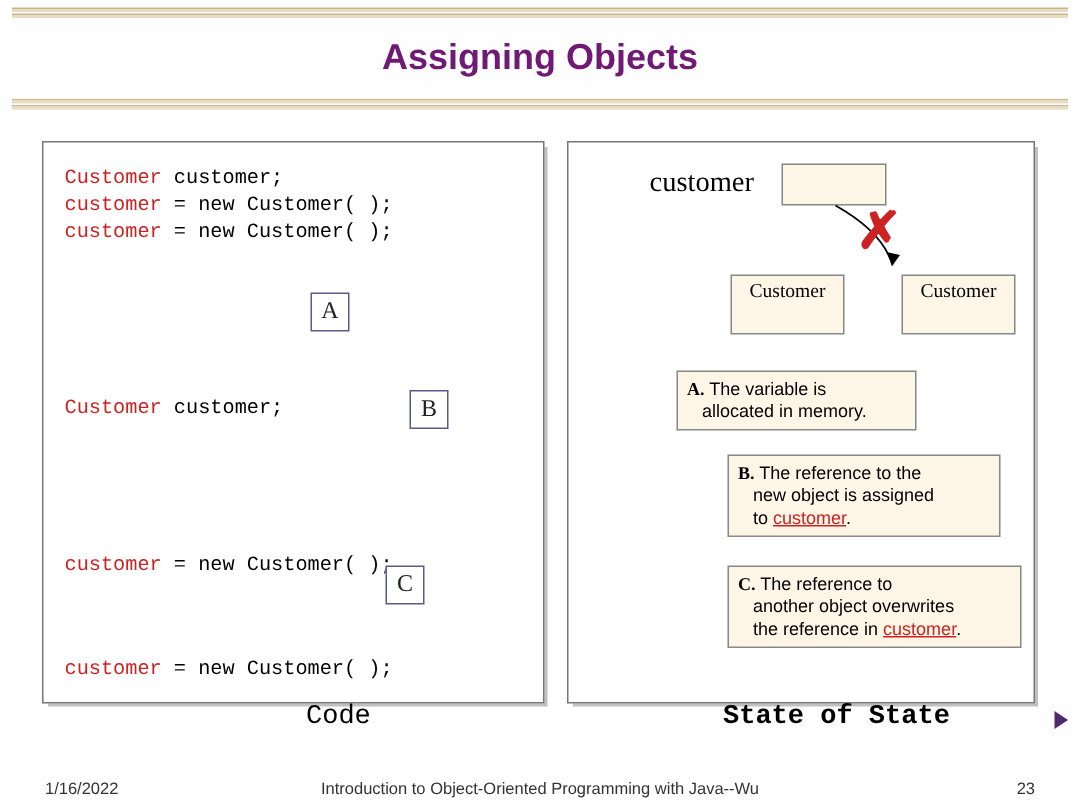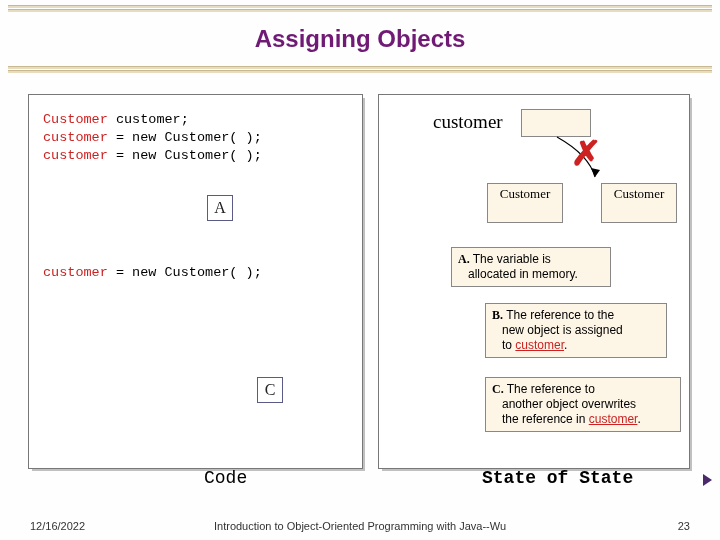--- a/index.html
+++ b/index.html
@@ -185,20 +185,24 @@
 <div class="content">
 
   <div class="panel left-panel shadow">
     <div class="code"><span class="red">Customer</span><span> customer;</span>
 <span class="red">customer</span><span> = new Customer( );</span>
 <span class="red">customer</span><span> = new Customer( );</span></div>
 
     <div class="badge" style="left:178px; top:100px;">A</div>
 
     <div class="code codeblock2">
+      <div class="line"><span class="red">Customer</span><span> customer;</span>
+        <div class="badge" style="left:230px; top:-4px;">B</div>
+      </div>
+      <div class="line"><span class="red">customer</span><span> = new Customer( );</span></div>
       <div class="line"><span class="red">customer</span><span> = new Customer( );</span></div>
     </div>
 
     <div class="badge" style="left:228px; top:282px;">C</div>
   </div>
 
   <div class="panel right-panel shadow">
     <span class="varlabel" style="left:54px; top:16px;">customer</span>
     <div class="varbox" style="left:142px; top:14px;"></div>
 
@@ -230,16 +234,16 @@
   </div>
 
 </div>
 
 <div class="footer-label" style="left:160px; top:468px;">Code</div>
 <div class="footer-label" style="left:438px; top:468px; font-weight:bold;">State of State</div>
 
 <div class="tri"></div>
 
 <div class="bottom-bar">
-  <div class="date">12/16/2022</div>
+  <div class="date">1/16/2022</div>
   <div class="mid">Introduction to Object-Oriented Programming with Java--Wu</div>
   <div class="pagenum">23</div>
 </div>
 
 </body></html>

